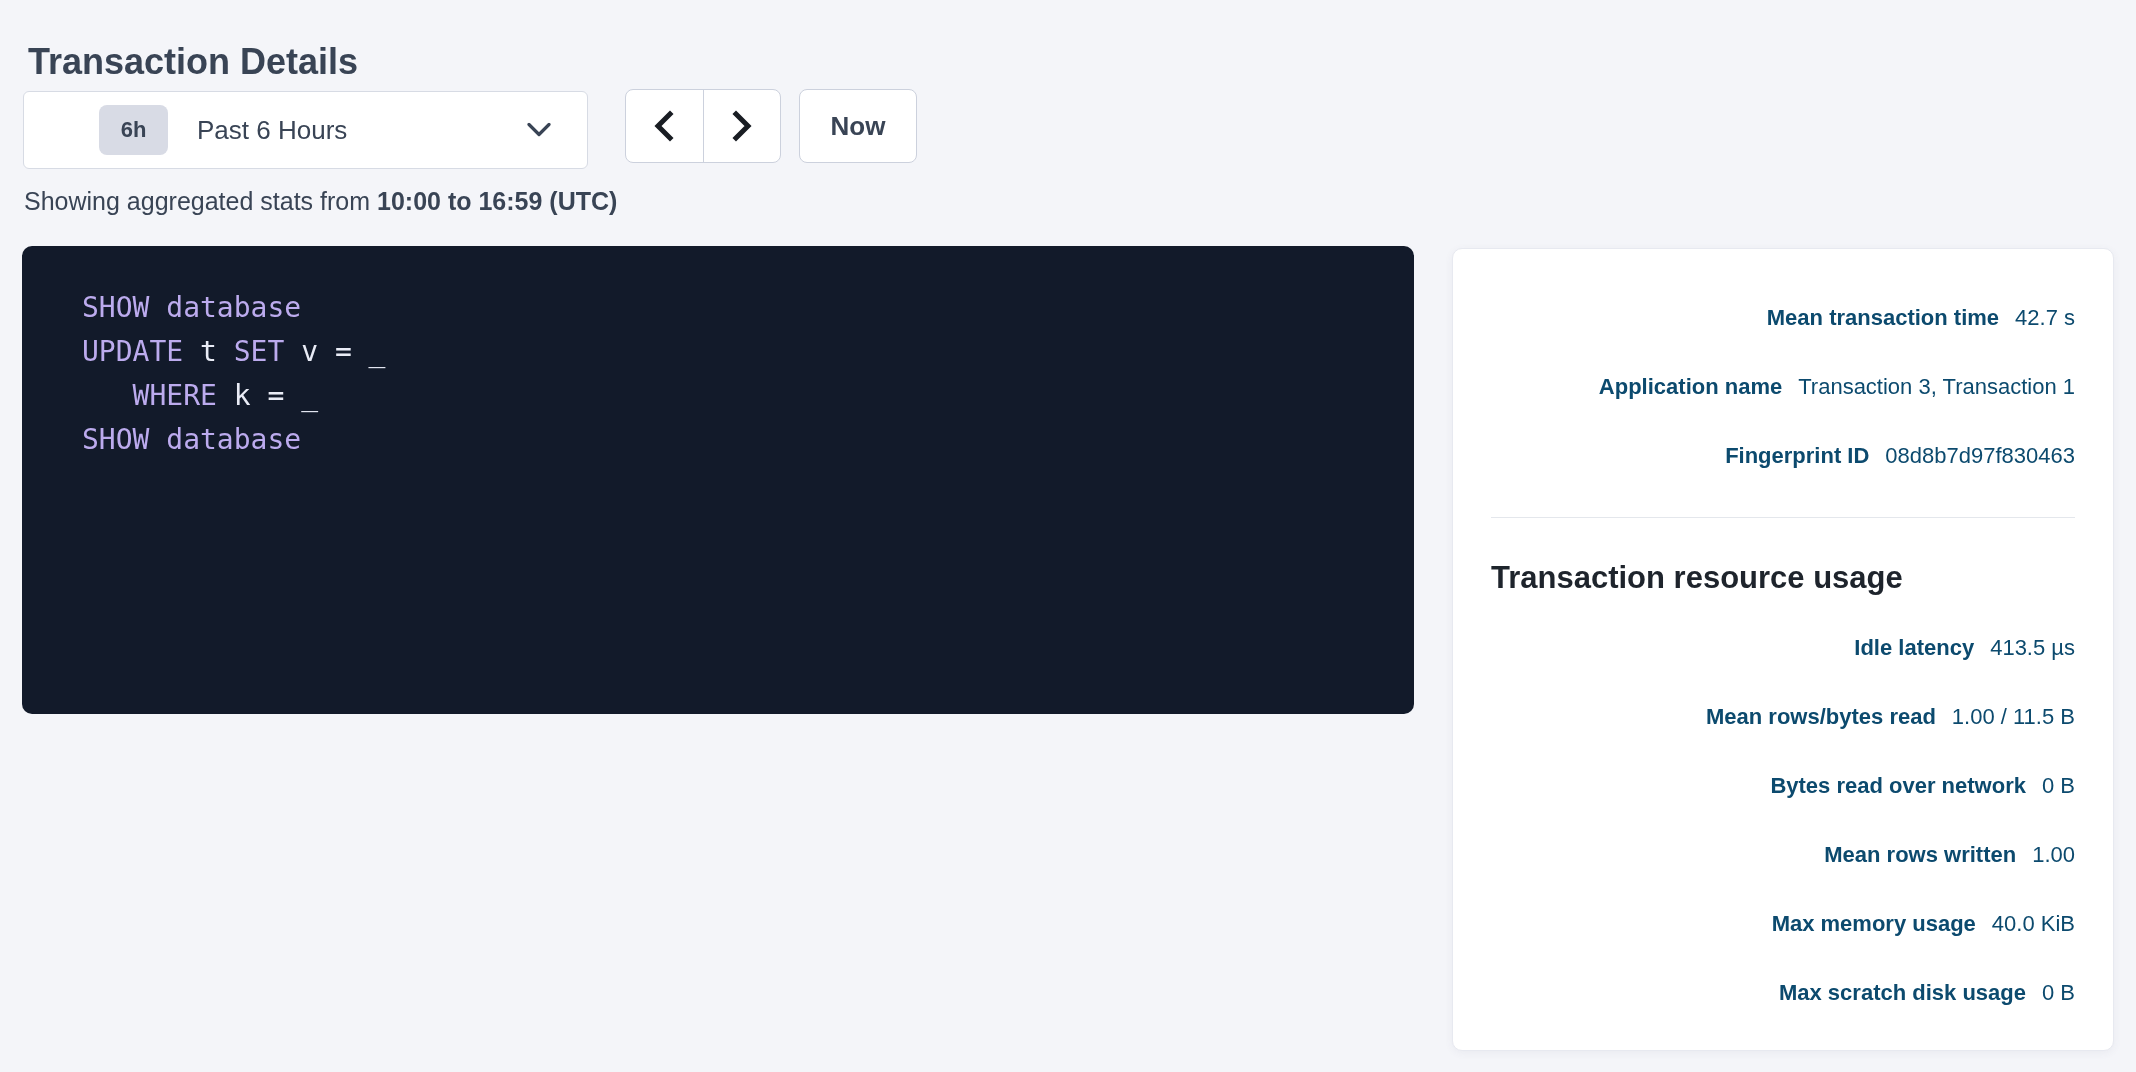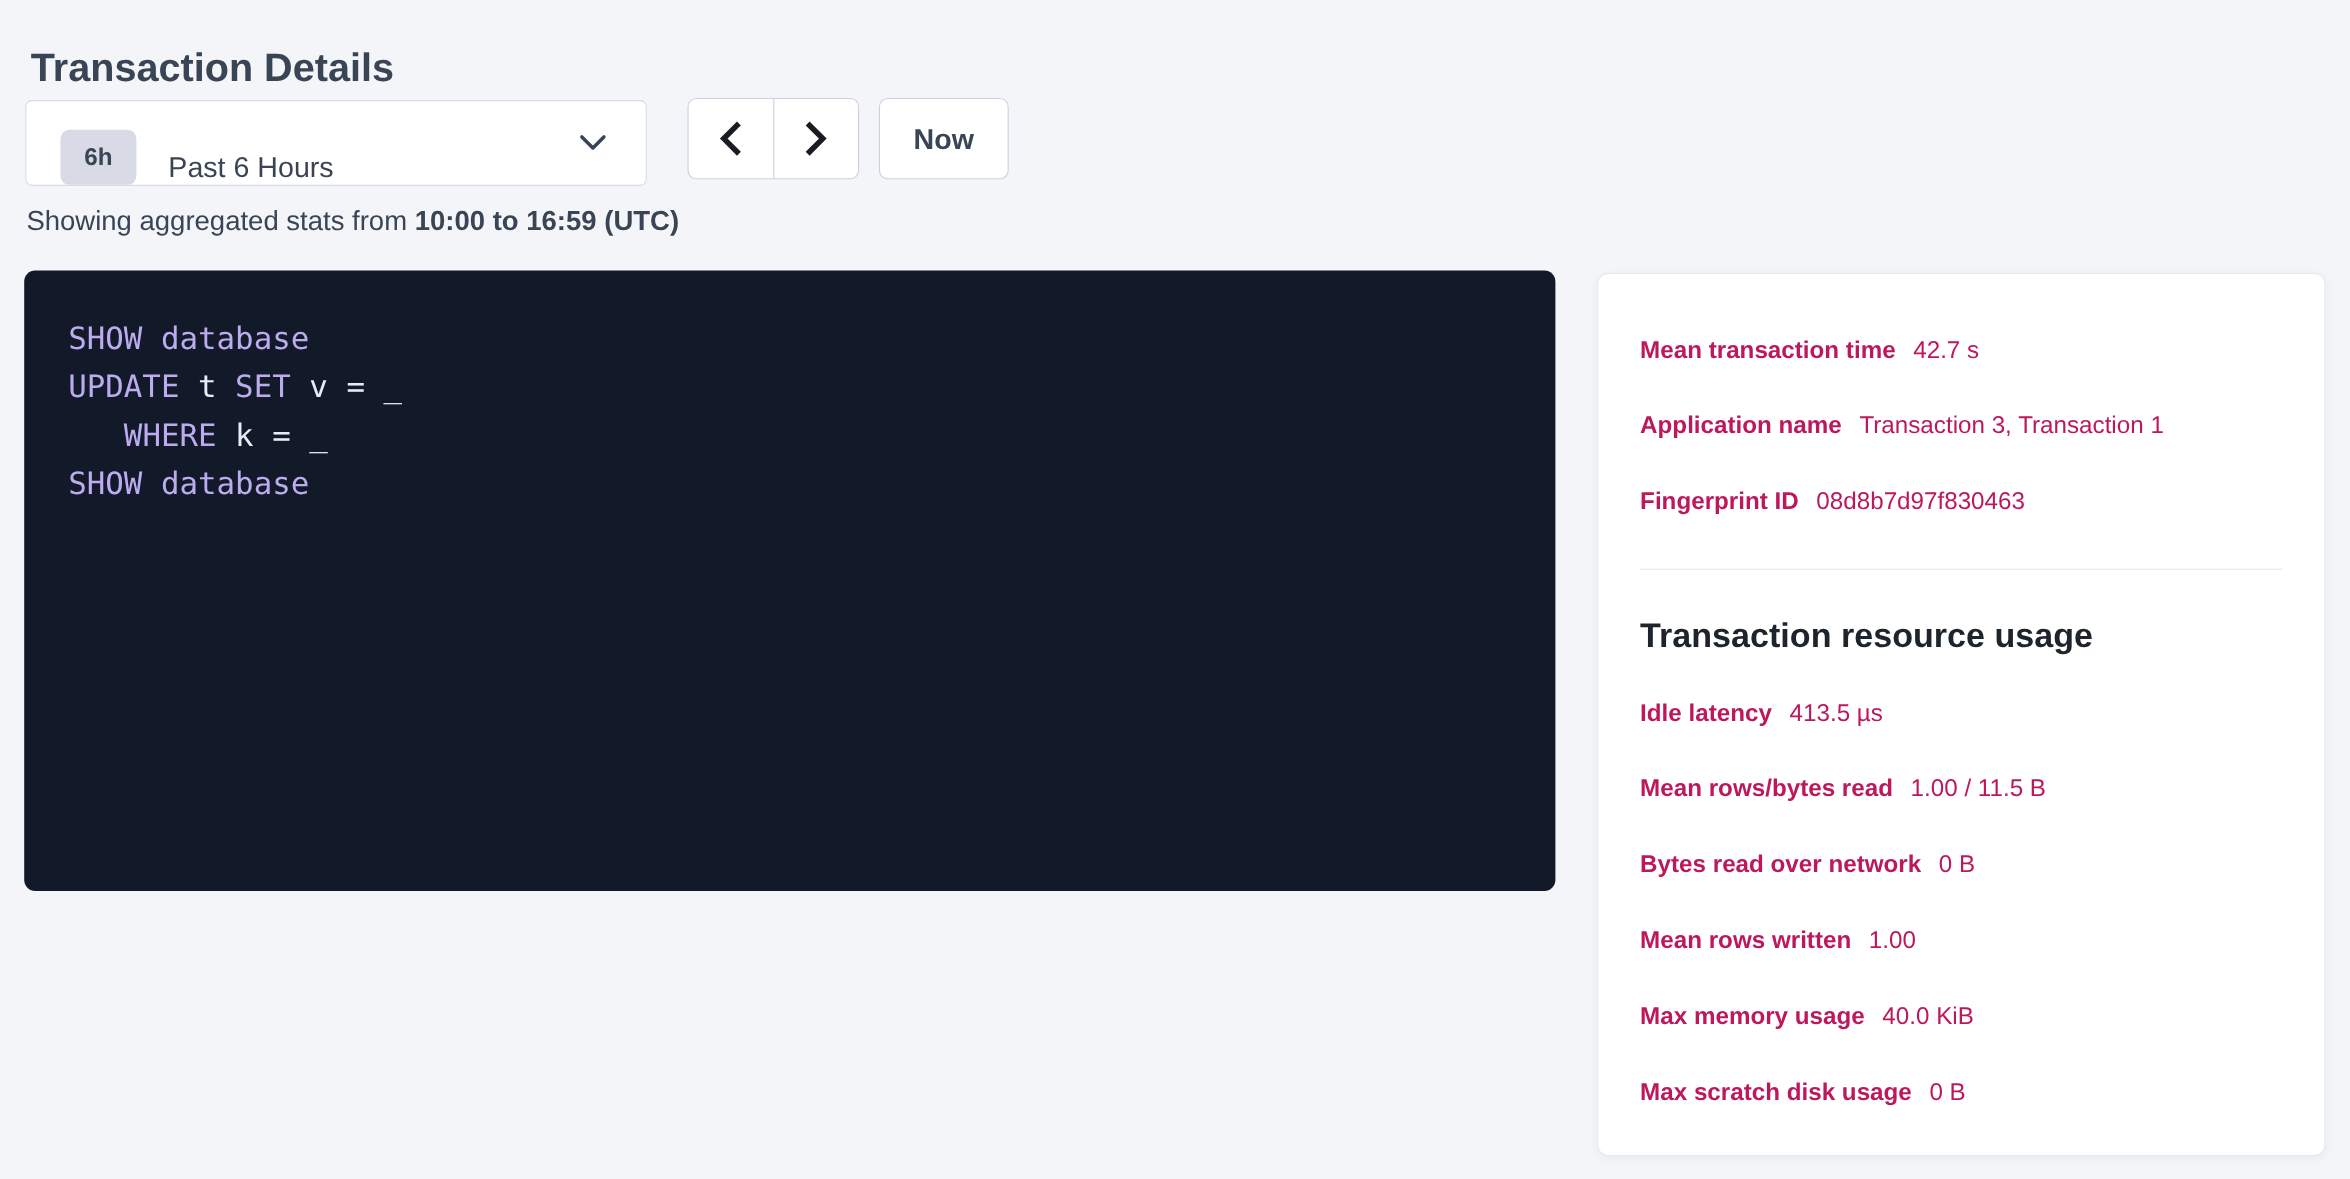--- a/index.html
+++ b/index.html
@@ -14,21 +14,21 @@
   
   .page-title{
     position:absolute;left:28px;top:16px;
     font-size:36px;font-weight:700;color:#394455;line-height:1.2;
   }
 
   
   .time-dropdown{
     position:absolute;left:23px;top:91px;width:565px;height:78px;
     background:#ffffff;border:1px solid #d7dbe4;border-radius:6px;
-    display:flex;align-items:flex-end;box-sizing:border-box;cursor:pointer;
+    display:flex;align-items:center;box-sizing:border-box;cursor:pointer;padding-left:44px;
   }
   .time-badge{
     margin-left:31px;width:69px;height:50px;
     background:#d8dbe5;border-radius:8px;
     display:flex;align-items:center;justify-content:center;
     font-size:22px;font-weight:700;color:#394455;
   }
   .time-label{margin-left:29px;font-size:26px;color:#394455;}
   .dd-chevron{position:absolute;right:36px;top:50%;transform:translateY(-50%);display:flex;}
 
@@ -49,41 +49,41 @@
     font-family:"Liberation Sans",sans-serif;
     font-size:26px;font-weight:600;color:#394455;
     display:flex;align-items:center;justify-content:center;cursor:pointer;text-align:center;
   }
 
   .caption{position:absolute;left:24px;top:187px;font-size:25px;color:#394455;}
   .caption .range{font-weight:700;}
 
   
   .code-panel{
-    position:absolute;left:22px;top:246px;width:1392px;height:564px;
+    position:absolute;left:22px;top:246px;width:1392px;height:468px;
     background:#121a2a;border-radius:10px;box-sizing:border-box;
-    padding:40px 40px;
+    padding:40px 60px;
   }
   .code-line{
     font-family:"DejaVu Sans Mono",monospace;
     font-size:28px;line-height:44px;white-space:pre;
   }
   .tok-keyword{color:#bcabee;}
   .tok-ident{color:#e9ecf6;}
 
   
   .details-card{
     position:absolute;left:1452px;top:248px;width:662px;height:803px;
     background:#ffffff;border:1px solid #e7e9f0;border-radius:10px;
     box-sizing:border-box;padding:34px 38px 0;
     box-shadow:0 2px 8px rgba(64,72,96,0.06);
   }
   .stat-row{
-    height:69px;display:flex;align-items:center;justify-content:flex-start;
-    font-size:22px;color:#be185d;white-space:nowrap;
+    height:69px;display:flex;align-items:center;justify-content:flex-end;
+    font-size:22px;color:#0c4a6e;white-space:nowrap;
   }
   .stat-row .stat-label{font-weight:700;}
   .resource-rows .stat-row .stat-label{font-weight:600;}
   .stat-row .stat-value{font-weight:400;text-align:right;margin-left:16px;}
   .card-divider{border:none;border-top:1px solid #e4e7ec;margin:27px 0 0;}
   .resource-heading{
     margin-top:44px;font-size:31px;font-weight:700;color:#1e242c;line-height:32px;
   }
   .resource-rows{margin-top:19px;}
 </style>

